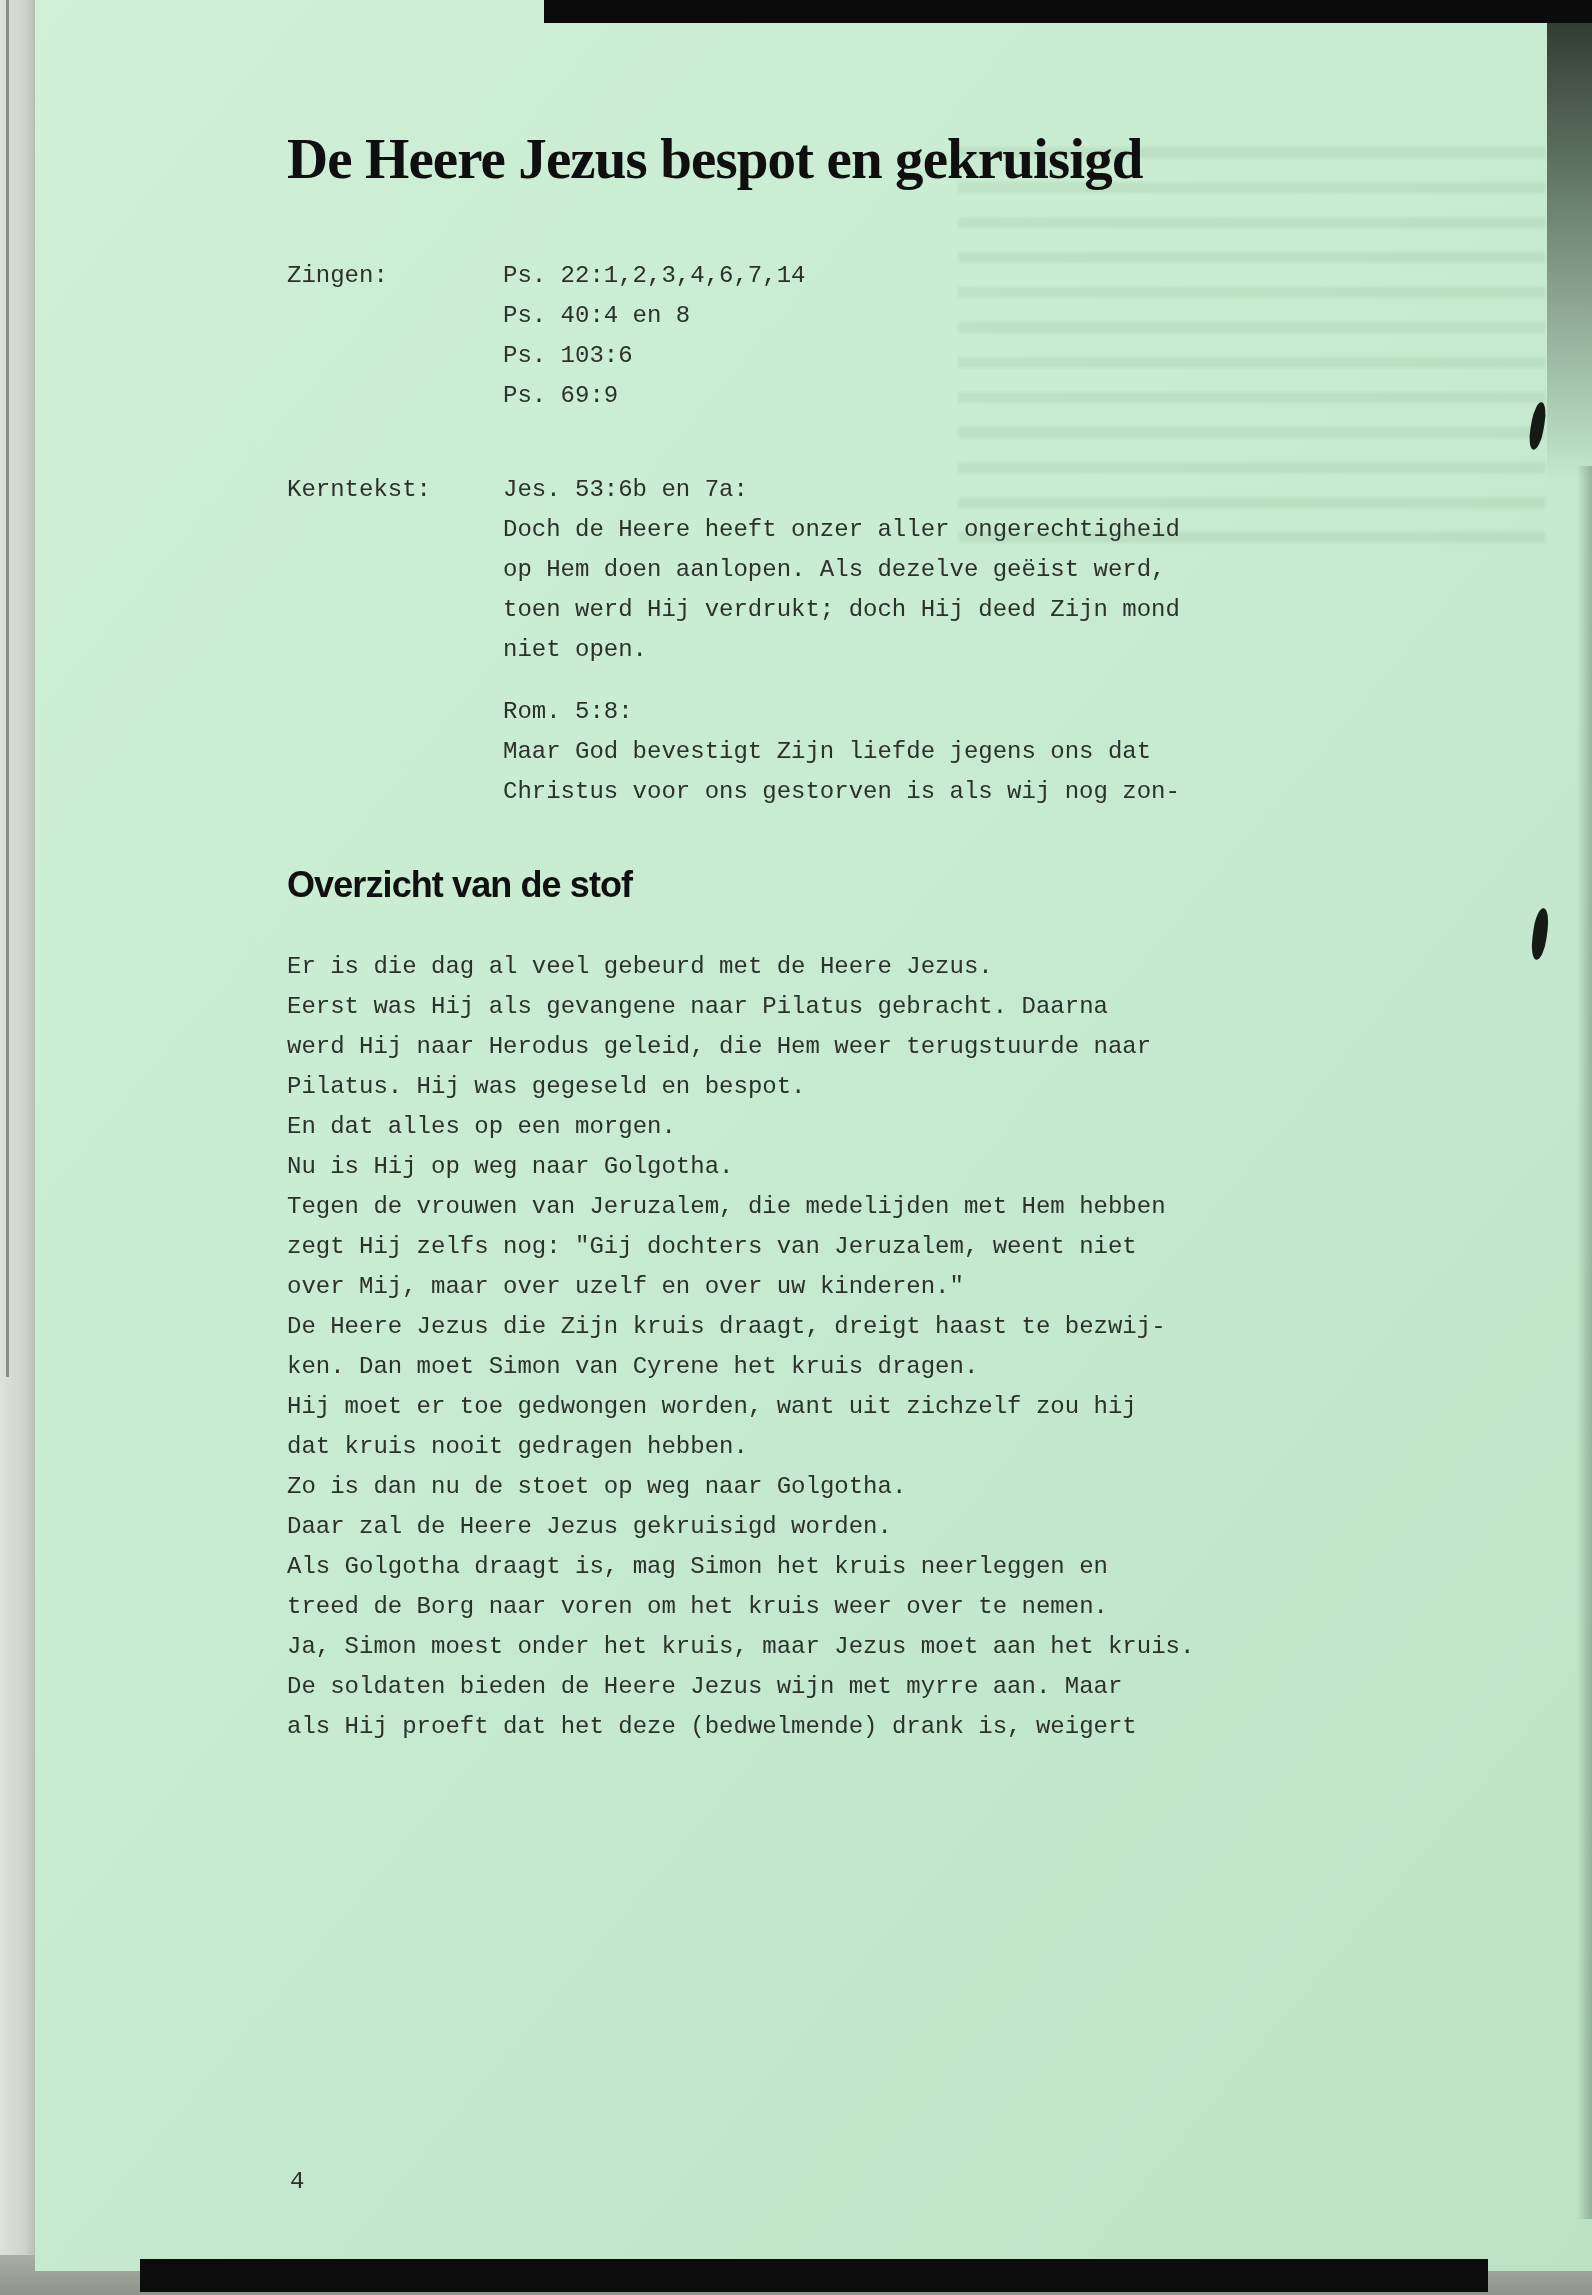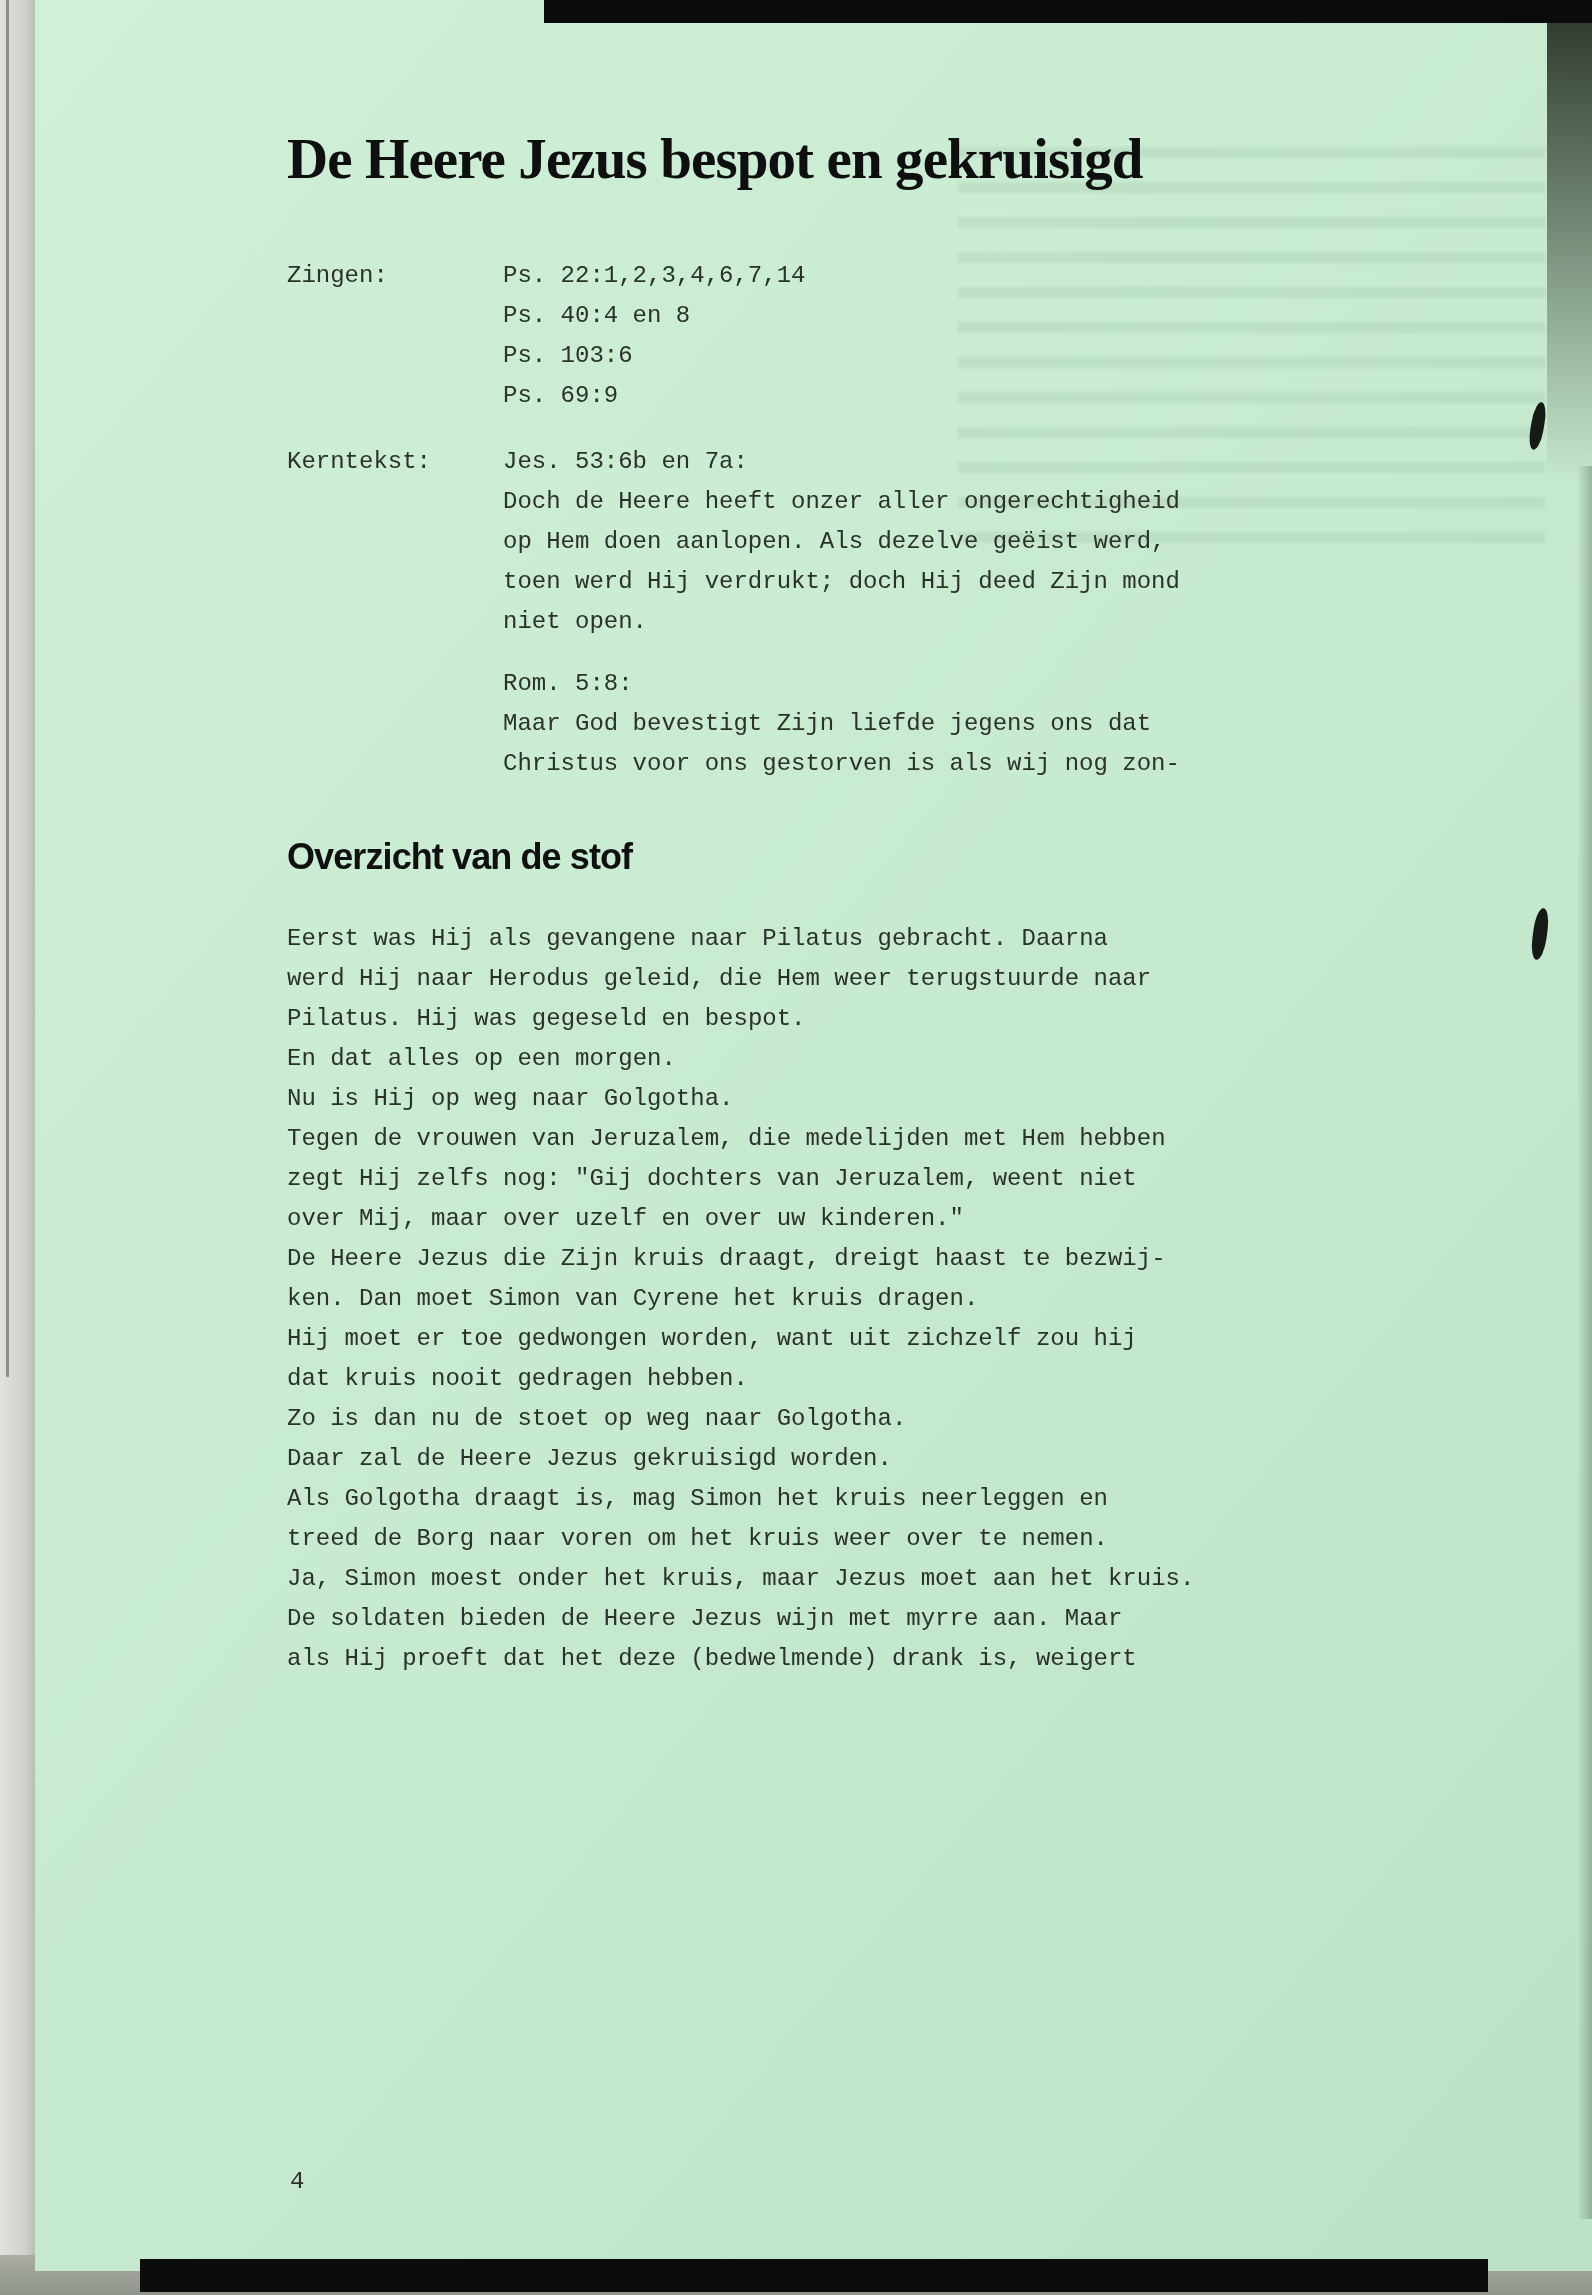--- a/index.html
+++ b/index.html
@@ -72,21 +72,21 @@
     margin-bottom:66px; white-space:nowrap;
   }
   h2.subheading {
     font-family:"Liberation Sans","DejaVu Sans",sans-serif;
     font-weight:bold; font-size:36px; line-height:55px;
     letter-spacing:-0.9px; color:#101010;
     margin-top:45px; white-space:nowrap;
   }
   .drow { display:flex; align-items:flex-start; }
   .drow + .drow { margin-top:57px; }
-  .drow.kern { margin-top:26px; }
+  .drow.kern { margin-top:54px; }
   .dlabel { flex:0 0 216px; white-space:nowrap; }
   .dvalues { white-space:nowrap; }
   .spacer-line { height:22.4px; }
   .body-text { margin-top:35px; }
   .body-text div { white-space:nowrap; }
   .page-number {
     position:absolute; left:255px; top:2168px;
     font-size:24px; color:#2c312c;
   }
 </style>
@@ -130,20 +130,21 @@
           <div class="spacer-line"></div>
           <div>Rom. 5:8:</div>
           <div>Maar God bevestigt Zijn liefde jegens ons dat</div>
           <div>Christus voor ons gestorven is als wij nog zon-</div>
         </div>
       </div>
 
       <h2 class="subheading">Overzicht van de stof</h2>
 
       <div class="body-text">
+        <div>Er is die dag al veel gebeurd met de Heere Jezus.</div>
         <div>Eerst was Hij als gevangene naar Pilatus gebracht. Daarna</div>
         <div>werd Hij naar Herodus geleid, die Hem weer terugstuurde naar</div>
         <div>Pilatus. Hij was gegeseld en bespot.</div>
         <div>En dat alles op een morgen.</div>
         <div>Nu is Hij op weg naar Golgotha.</div>
         <div>Tegen de vrouwen van Jeruzalem, die medelijden met Hem hebben</div>
         <div>zegt Hij zelfs nog: "Gij dochters van Jeruzalem, weent niet</div>
         <div>over Mij, maar over uzelf en over uw kinderen."</div>
         <div>De Heere Jezus die Zijn kruis draagt, dreigt haast te bezwij-</div>
         <div>ken. Dan moet Simon van Cyrene het kruis dragen.</div>

